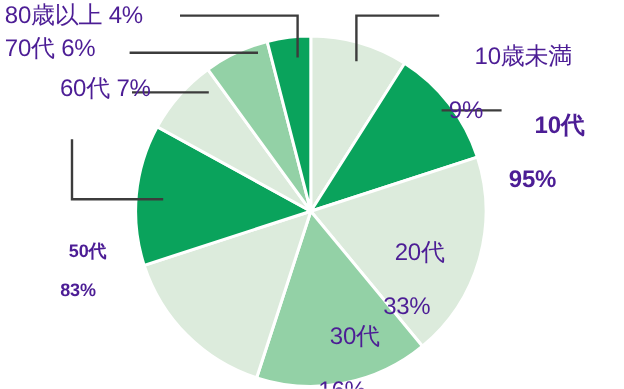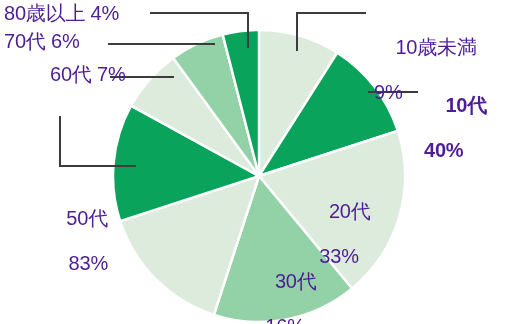--- a/index.html
+++ b/index.html
@@ -37,21 +37,21 @@
     display: block;
   }
   .lbl-left  { text-align: left; }
   .lbl-right { text-align: left; }
   .lbl-center{ text-align: center; }
 
   
   #label-80 { left: 4px;  top: 2px;   font-size: 20px; }
   #label-70 { left: 4px;  top: 30px;  font-size: 20px; }
   #label-60 { left: 4px;  top: 63px;  font-size: 20px; margin-left: 46px; }
-  #label-50 { left: 22px; top: 185px; font-size: 20px; text-align: right; width: 86px; }
+  #label-50 { left: 22px; top: 185px; font-size: 15px; text-align: center; width: 86px; font-weight: bold; }
 
   
   #label-under10 { left: 374px; top: 14px;  font-size: 20px; }
   #label-10      { left: 424px; top: 72px; font-size: 20px; font-weight: bold; }
 
   
   #label-20 { left: 306px; top: 178px; width: 66px; text-align: center; }
   #label-30 { left: 252px; top: 248px; width: 66px; text-align: center; }
   #label-40 { left: 158px; top: 221px; width: 66px; text-align: center; }
 </style>
@@ -109,21 +109,21 @@
     <span class="line2">83%</span>
   </div>
 
   <div class="label lbl-right" id="label-under10">
     <span>10歳未満</span>
     <span class="line2">9%</span>
   </div>
 
   <div class="label lbl-right" id="label-10">
     <span>10代</span>
-    <span class="line2">40%</span>
+    <span class="line2">95%</span>
   </div>
 
   <div class="label lbl-center" id="label-20">
     <span>20代</span>
     <span class="line2">33%</span>
   </div>
 
   <div class="label lbl-center" id="label-30">
     <span>30代</span>
     <span class="line2">16%</span>

